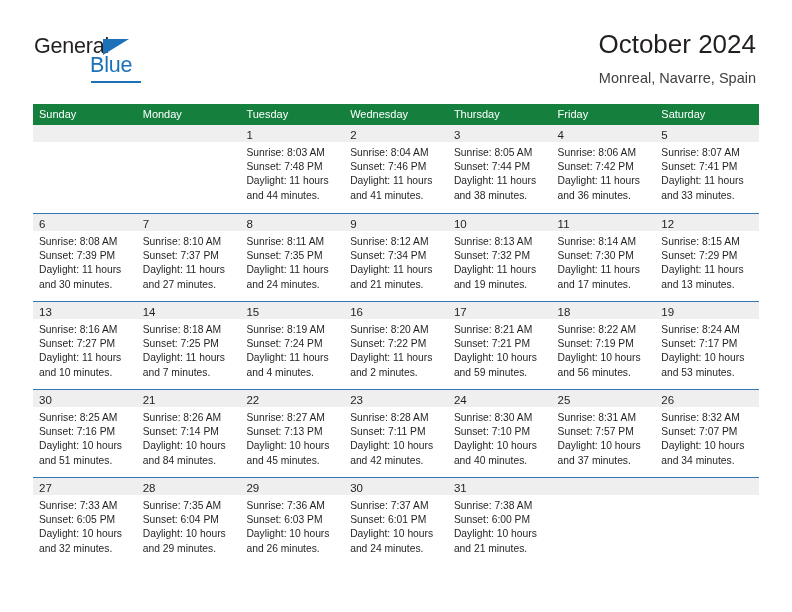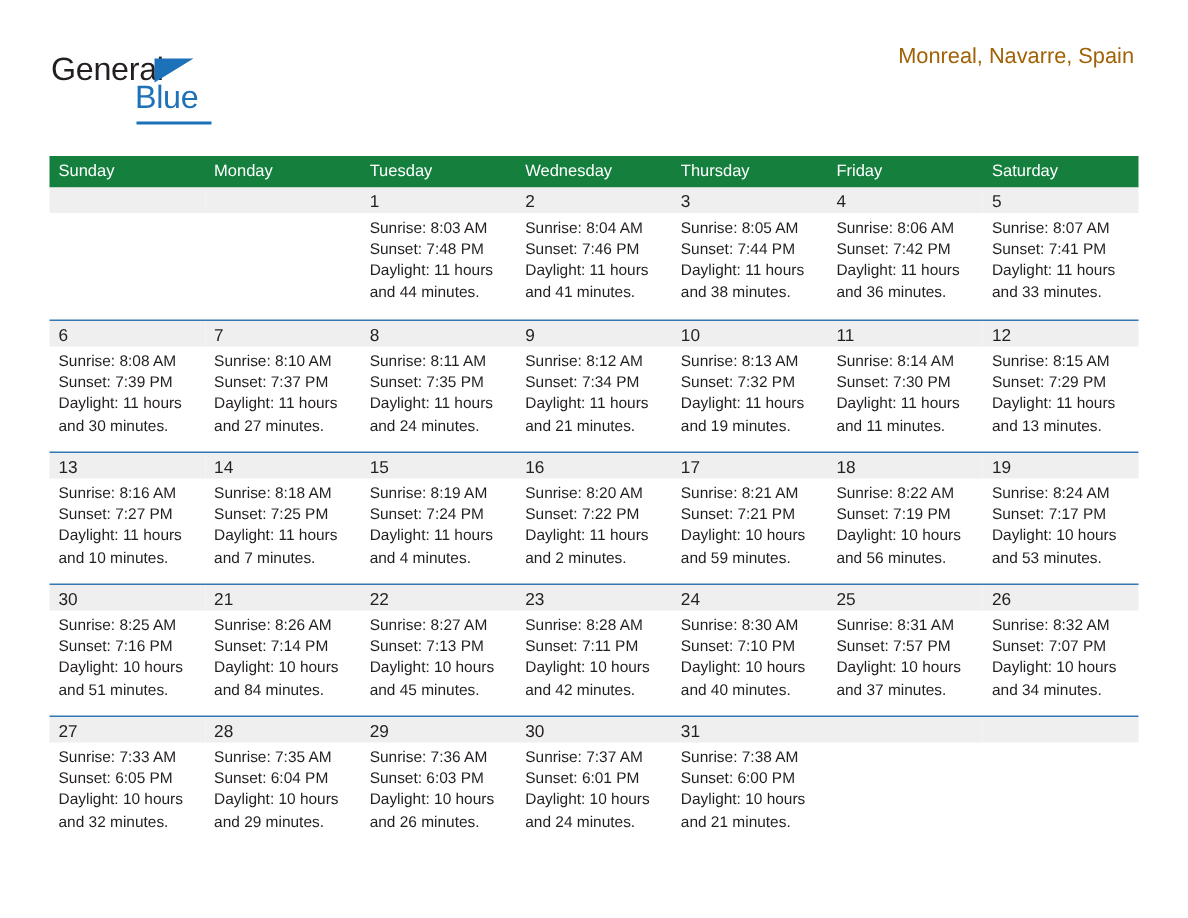--- a/index.html
+++ b/index.html
@@ -81,22 +81,22 @@
     text-align: right;
   }
   .cal-title {
     font-size: 26px;
     color: #231f20;
     line-height: 1.15;
     white-space: nowrap;
   }
   .cal-subtitle {
     font-size: 14.5px;
-    color: #a16207;
-    margin-top: 0;
+    color: #404040;
+    margin-top: 10px;
     white-space: nowrap;
   }
 
   
   .calendar {
     position: absolute;
     left: 33px;
     top: 104px;
     width: 726px;
   }
@@ -163,20 +163,21 @@
   <div class="header">
 
     <div class="logo">
       <span class="logo-general">General</span>
       <span class="logo-tri"></span>
       <span class="logo-blue">Blue</span>
       <span class="logo-underline"></span>
     </div>
 
     <div class="title-block">
+      <div class="cal-title">October 2024</div>
       <div class="cal-subtitle">Monreal, Navarre, Spain</div>
     </div>
 
   </div>
 
   <div class="calendar">
 
     <div class="dow-row">
       <div class="dow">Sunday</div>
       <div class="dow">Monday</div>
@@ -286,21 +287,21 @@
               <div class="info-line">Daylight: 11 hours</div>
               <div class="info-line">and 19 minutes.</div>
             </div>
           </div>
           <div class="cell">
             <div class="daynum-band"><span class="daynum">11</span></div>
             <div class="cell-body">
               <div class="info-line">Sunrise: 8:14 AM</div>
               <div class="info-line">Sunset: 7:30 PM</div>
               <div class="info-line">Daylight: 11 hours</div>
-              <div class="info-line">and 11 minutes.</div>
+              <div class="info-line">and 17 minutes.</div>
             </div>
           </div>
           <div class="cell">
             <div class="daynum-band"><span class="daynum">12</span></div>
             <div class="cell-body">
               <div class="info-line">Sunrise: 8:15 AM</div>
               <div class="info-line">Sunset: 7:29 PM</div>
               <div class="info-line">Daylight: 11 hours</div>
               <div class="info-line">and 13 minutes.</div>
             </div>

